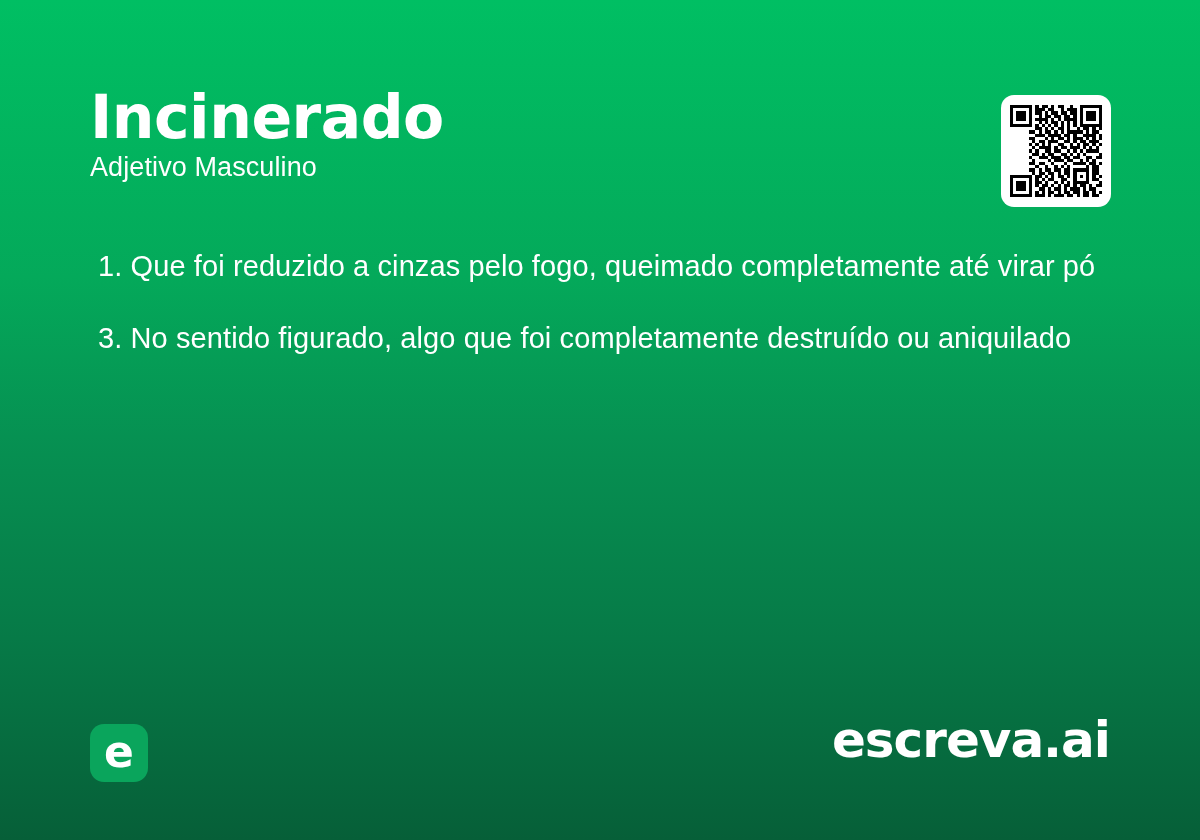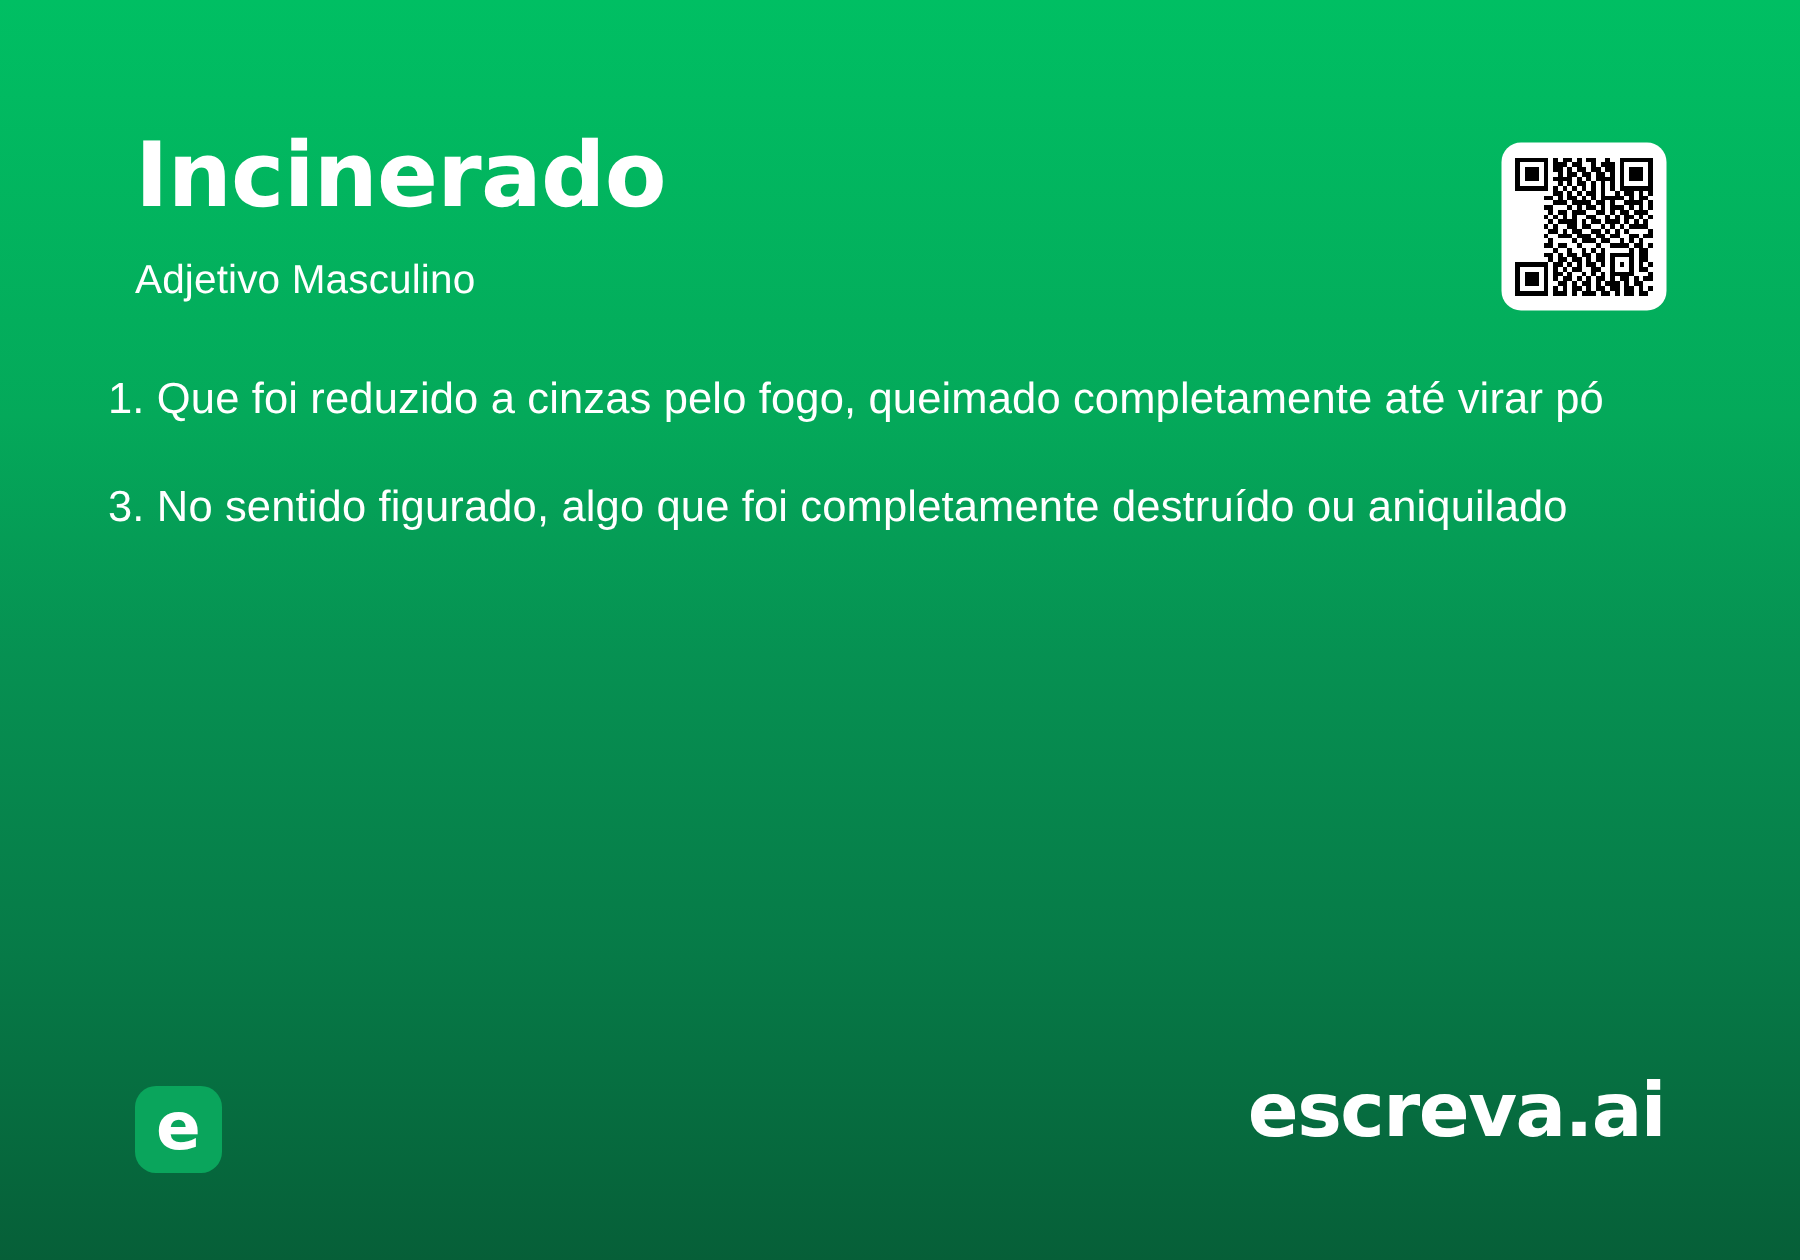--- a/index.html
+++ b/index.html
@@ -40,21 +40,21 @@
     margin: 0;
     color: #ffffff;
     font-size: 60px;
     line-height: 1.06;
     font-weight: 700;
     letter-spacing: -0.5px;
     font-family: "DejaVu Sans", "Liberation Sans", sans-serif;
   }
 
   .word-subtitle {
-    margin: 20px 0 0 0;
+    margin: 1px 0 0 0;
     color: #ffffff;
     font-size: 27px;
     line-height: 1.2;
     font-weight: 400;
     letter-spacing: 0.1px;
     font-family: "Liberation Sans", sans-serif;
   }
 
   
   .qr-card {
@@ -70,21 +70,21 @@
   }
   .qr-card svg {
     display: block;
     width: 100%;
     height: 100%;
   }
 
   
   .definitions {
     position: absolute;
-    left: 72px;
+    left: 98px;
     top: 246px;
     width: 1012px;
   }
   .definition {
     color: #ffffff;
     font-size: 29px;
     line-height: 1.38;
     font-weight: 400;
     letter-spacing: 0.1px;
     margin: 0 0 32px 0;

